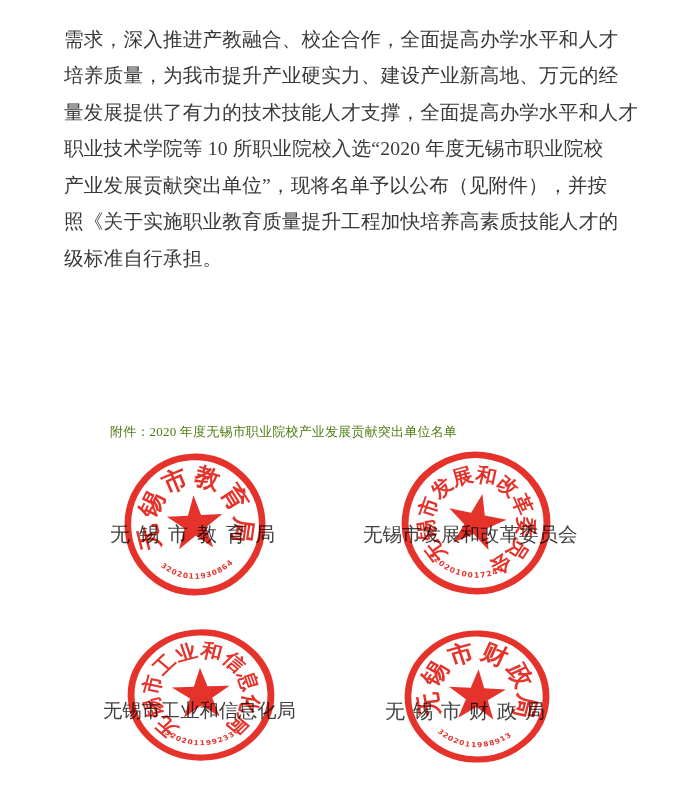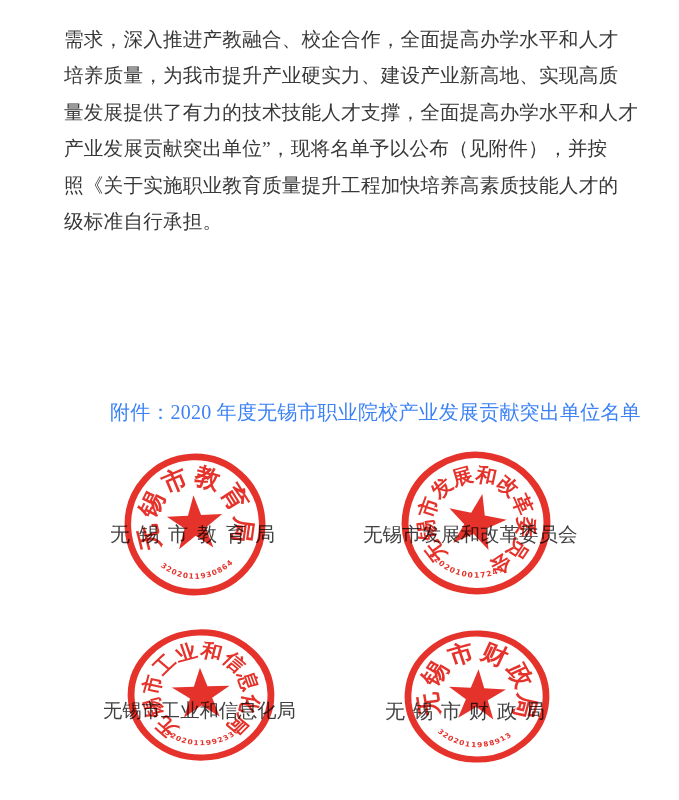--- a/index.html
+++ b/index.html
@@ -10,22 +10,22 @@
   }
   
   .body-text {
     position:absolute; left:64px; top:22px; width:560px;
     font-size:19.6px; line-height:36.45px; color:#383838;
     letter-spacing:0.2px;
   }
   .body-text .line { white-space:nowrap; height:36.45px; }
   
   .attachment {
-    position:absolute; left:110px; top:396px;
-    font-size:20px; line-height:33px; color:#3b82f6;
+    position:absolute; left:110px; top:415px;
+    font-size:13px; line-height:33px; color:#4d7c0f;
     white-space:nowrap; letter-spacing:0.2px;
   }
   
   .sig {
     position:absolute; color:#414141; white-space:nowrap;
     font-size:20px; line-height:22px; z-index:2;
   }
   .sig-1 { left:110px; top:523px; letter-spacing:9px; }
   .sig-2 { left:363px; top:524px; font-size:19.5px; letter-spacing:0; }
   .sig-3 { left:103px; top:700px; font-size:19.3px; letter-spacing:0; }
@@ -44,22 +44,23 @@
   .chars11 { font-size:27px; letter-spacing:0px; }
   .seal-code { font-family:"DejaVu Sans",sans-serif; font-weight:bold; font-size:10px; letter-spacing:1.5px; }
 </style>
 </head>
 <body>
 
 <div class="page">
 
   <div class="body-text">
     <div class="line">需求，深入推进产教融合、校企合作，全面提高办学水平和人才</div>
-    <div class="line">培养质量，为我市提升产业硬实力、建设产业新高地、实现高质</div>
+    <div class="line">培养质量，为我市提升产业硬实力、建设产业新高地、万元的经</div>
     <div class="line">量发展提供了有力的技术技能人才支撑，全面提高办学水平和人才</div>
+    <div class="line">职业技术学院等 10 所职业院校入选“2020 年度无锡市职业院校</div>
     <div class="line">产业发展贡献突出单位”，现将名单予以公布（见附件），并按</div>
     <div class="line">照《关于实施职业教育质量提升工程加快培养高素质技能人才的</div>
     <div class="line">级标准自行承担。</div>
   </div>
 
   <div class="attachment">附件：2020 年度无锡市职业院校产业发展贡献突出单位名单</div>
 
   <div class="sig sig-1">无锡市教育局</div>
   <div class="sig sig-2">无锡市发展和改革委员会</div>
   <div class="sig sig-3">无锡市工业和信息化局</div>

